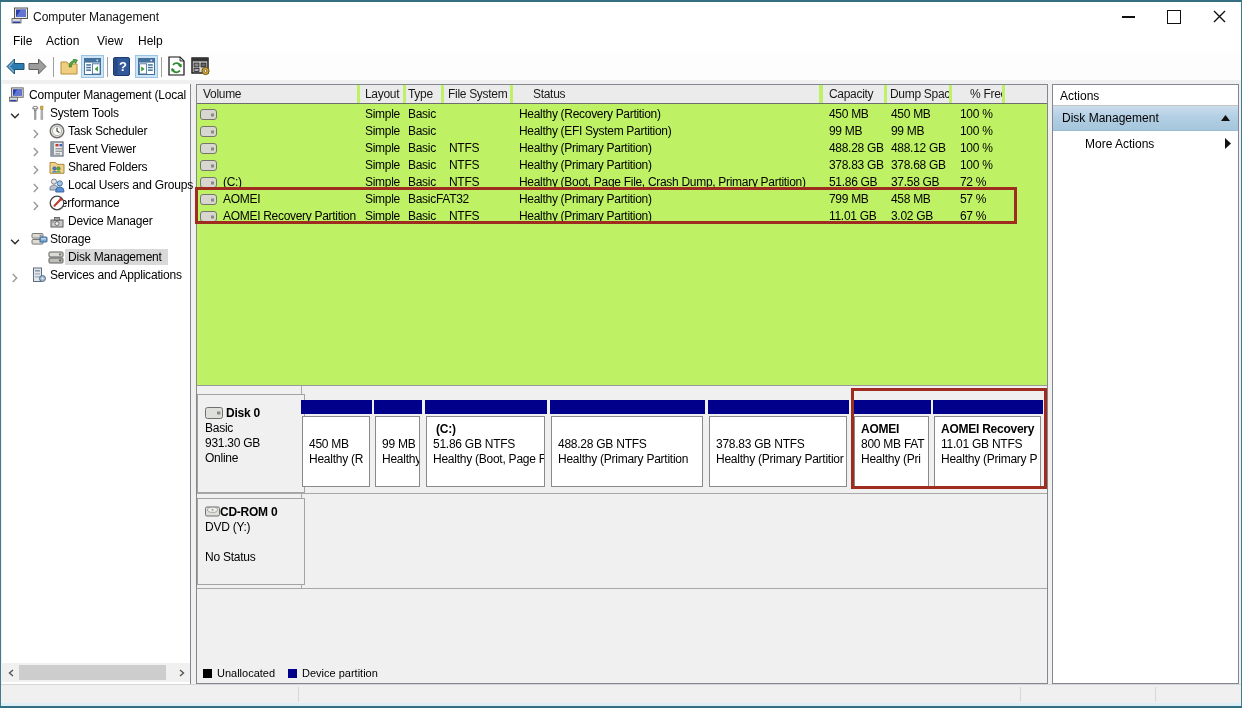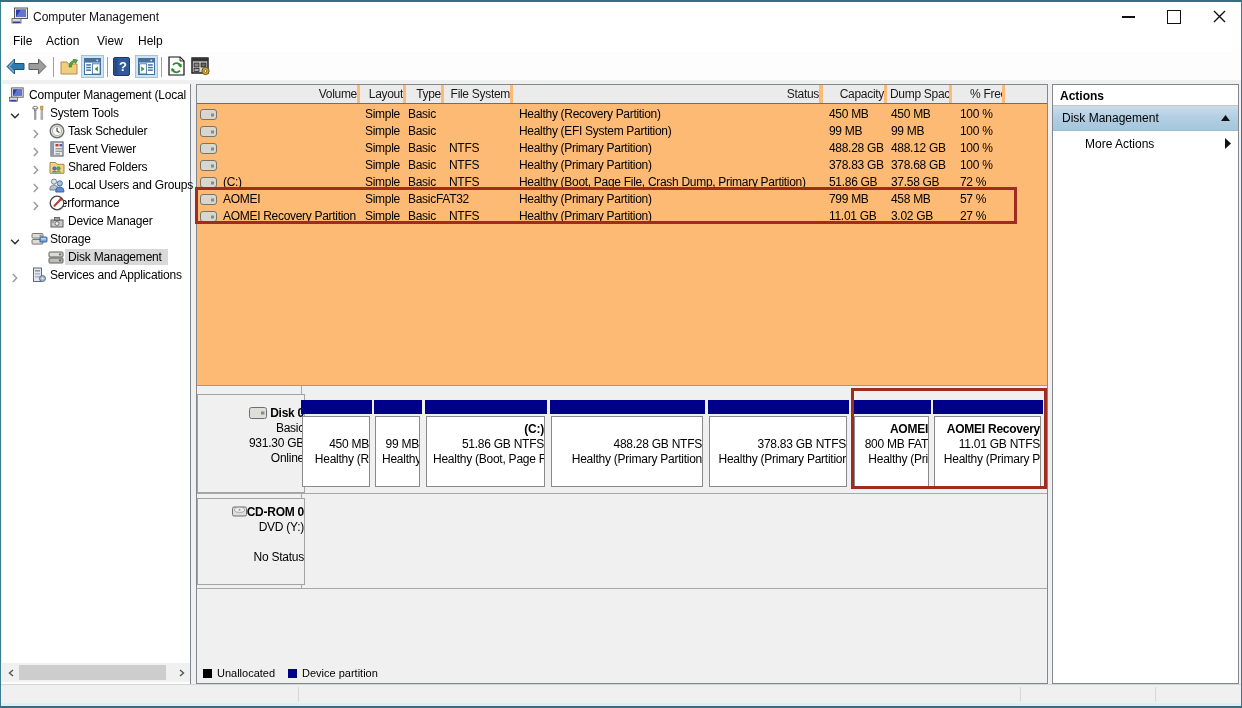--- a/index.html
+++ b/index.html
@@ -16,21 +16,21 @@
   #title .txt{position:absolute;left:32px;top:8px;font-size:12px;color:#111;}
   
   #menu{position:absolute;left:1px;top:30px;width:1240px;height:22px;background:#fff;}
   #menu span{position:absolute;top:4px;}
   
   #tools{position:absolute;left:1px;top:52px;width:1240px;height:28px;background:#fdfdfd;}
   .tsep{position:absolute;top:5px;width:1px;height:20px;background:#a0a0a0;}
   #belt{position:absolute;left:1px;top:80px;width:1240px;height:626px;background:#f0f0f0;}
   
   #lpane{position:absolute;left:2px;top:84px;width:189px;height:600px;background:#fff;border-right:1px solid #828790;box-sizing:border-box;}
-  #mpane{position:absolute;left:196px;top:84px;width:852px;height:600px;background:#fdba74;border:1px solid #828790;box-sizing:border-box;text-align:right;}
+  #mpane{position:absolute;left:196px;top:84px;width:852px;height:600px;background:#bef264;border:1px solid #828790;box-sizing:border-box;}
   #rpane{position:absolute;left:1052px;top:84px;width:187px;height:600px;background:#fff;border:1px solid #828790;box-sizing:border-box;}
   
   .trow{position:absolute;height:18px;line-height:18px;white-space:nowrap;letter-spacing:-0.2px;}
   .trow .ico{position:absolute;top:1px;}
   .exp{position:absolute;top:2px;width:10px;height:14px;color:#444;font-size:12px;}
   
   .hcell{position:absolute;top:0;height:18px;line-height:18px;color:#191919;background:#ebebeb;overflow:hidden;white-space:nowrap;letter-spacing:-0.3px;}
   .vrow{position:absolute;height:17px;line-height:17px;white-space:nowrap;letter-spacing:-0.3px;}
   .cell{position:absolute;top:0;}
   
@@ -46,21 +46,21 @@
   #dmbar{position:absolute;left:0;top:21px;width:185px;height:25px;background:linear-gradient(180deg,#cadded 0%,#b3cfe3 45%,#a5c6dc 100%);border-bottom:1px solid #9cbcd3;box-sizing:border-box;line-height:24px;}
   
   #lscroll{position:absolute;left:0;top:579px;width:188px;height:19px;background:#f0f0f0;}
   #lthumb{position:absolute;left:17px;top:2px;width:147px;height:15px;background:#cdcdcd;}
   .sarr{position:absolute;top:3px;font-size:11px;color:#555;}
   
   #status{position:absolute;left:1px;top:684px;width:1240px;height:19px;background:#f0f0f0;border-top:1px solid #d5d5d5;}
   #statusblue{position:absolute;left:1px;top:703px;width:1240px;height:3px;background:#ddeef6;}
   .ssep{position:absolute;top:2px;width:1px;height:15px;background:#d8d8d8;}
   .redrect{position:absolute;border:3px solid #9f2d1f;box-sizing:border-box;z-index:30;}
-  .bold{font-weight:bold;}
+  .bold{font-weight:normal;}
 </style>
 </head>
 <body>
 <div id="win">
 
   <div id="title">
     <svg class="abs" style="left:10px;top:5px" width="18" height="18" viewBox="0 0 18 18">
       <rect x="3.5" y="1" width="13" height="10.5" fill="#e8e8e8" stroke="#555" stroke-width="1"></rect>
       <rect x="5" y="2.5" width="10" height="7.5" fill="#2a3faa"></rect>
       <path d="M5 10 l5-7.5 h5 v7.5 z" fill="#6c7fd8" opacity="0.85"></path>
@@ -294,21 +294,21 @@
         </svg>
     </div>
   </div>
 
   <div id="mpane">
 
     <div class="hcell" style="left:0px;width:160px"><span style="margin-left:6px">Volume</span></div>
     <div class="hcell" style="left:163px;width:43px"><span style="margin-left:5px">Layout</span></div>
     <div class="hcell" style="left:209px;width:35px"><span style="margin-left:2px">Type</span></div>
     <div class="hcell" style="left:247px;width:66px"><span style="margin-left:4px">File System</span></div>
-    <div class="hcell" style="left:316px;width:306px"><span style="margin-left:14px">Status</span></div>
+    <div class="hcell" style="left:316px;width:306px"><span style="margin-left:20px">Status</span></div>
     <div class="hcell" style="left:626px;width:61px"><span style="margin-left:6px">Capacity</span></div>
     <div class="hcell" style="left:690px;width:62px"><span style="margin-left:3px">Dump Space</span></div>
     <div class="hcell" style="left:755px;width:50px"><span style="margin-left:18px">% Free</span></div>
     <div class="hcell" style="left:808px;width:42px"></div>
     <div style="position:absolute;left:0;top:18px;width:850px;height:1px;background:#6e6e6e"></div>
 
     <div class="vrow" style="left:0;top:21px;width:850px">
       <svg class="cell" style="left:3px;top:3px" width="17" height="11" viewBox="0 0 17 11">
           <rect x="0.5" y="0.5" width="16" height="10" rx="2.5" fill="#d7d7cf" stroke="#75756d"></rect>
           <rect x="11" y="4.5" width="3" height="3" fill="#8a8a82"></rect>
@@ -391,21 +391,21 @@
           <rect x="0.5" y="0.5" width="16" height="10" rx="2.5" fill="#d7d7cf" stroke="#75756d"></rect>
           <rect x="11" y="4.5" width="3" height="3" fill="#8a8a82"></rect>
         </svg>
       <span class="cell" style="left:26px">AOMEI Recovery Partition</span>
       <span class="cell" style="left:168px">Simple</span>
         <span class="cell" style="left:211px">Basic</span>
         <span class="cell" style="left:252px">NTFS</span>
       <span class="cell" style="left:322px">Healthy (Primary Partition)</span>
       <span class="cell" style="left:632px">11.01 GB</span>
         <span class="cell" style="left:694px">3.02 GB</span>
-        <span class="cell" style="left:763px">27 %</span>
+        <span class="cell" style="left:763px">67 %</span>
     </div>
 
     <div id="diskarea">
       <div style="position:absolute;left:104px;top:0px;width:1px;height:202px;background:#a8a8a8"></div>
       <div style="position:absolute;left:0;top:107px;width:850px;height:1px;background:#a8a8a8"></div>
       <div style="position:absolute;left:0;top:202px;width:850px;height:1px;background:#a8a8a8"></div>
 
       <div class="dlabel" style="top:8px;height:99px">
         <div style="height:16px;line-height:16px;">
           <svg style="vertical-align:-2px" width="18" height="12" viewBox="0 0 18 12">

